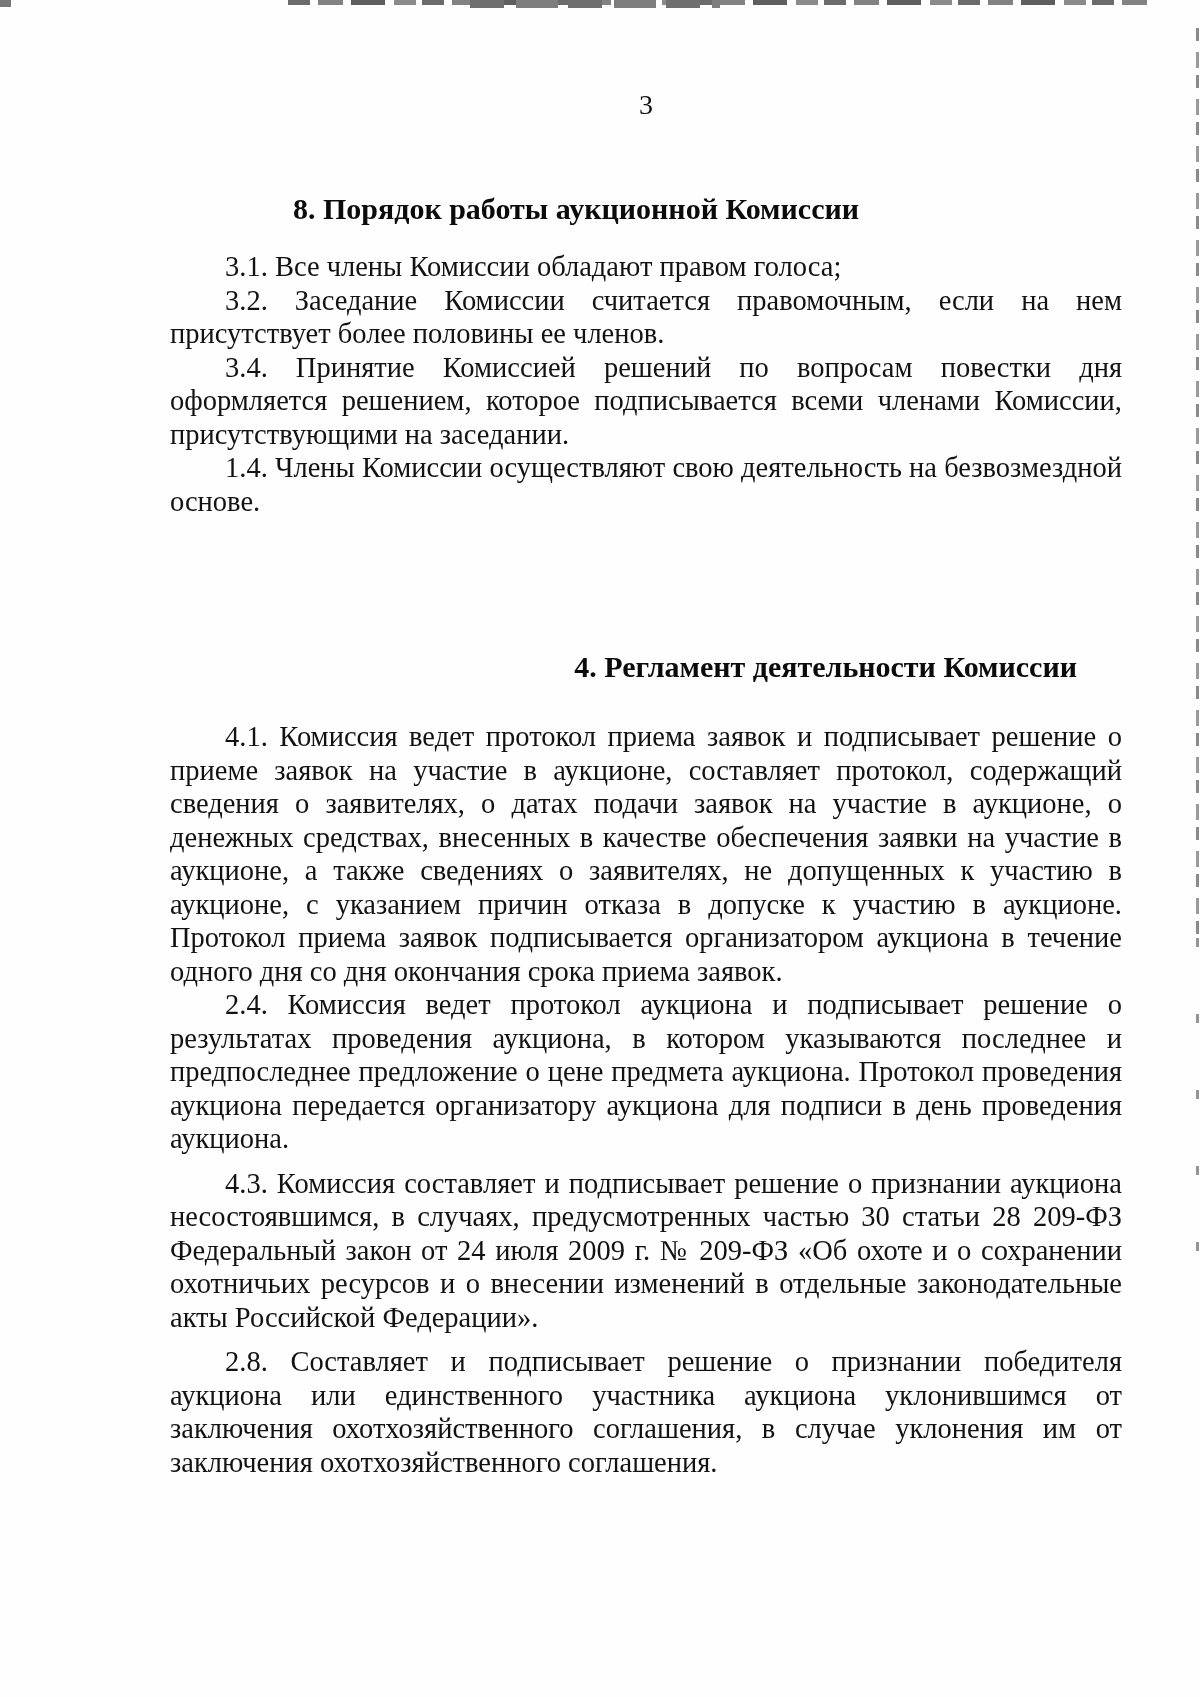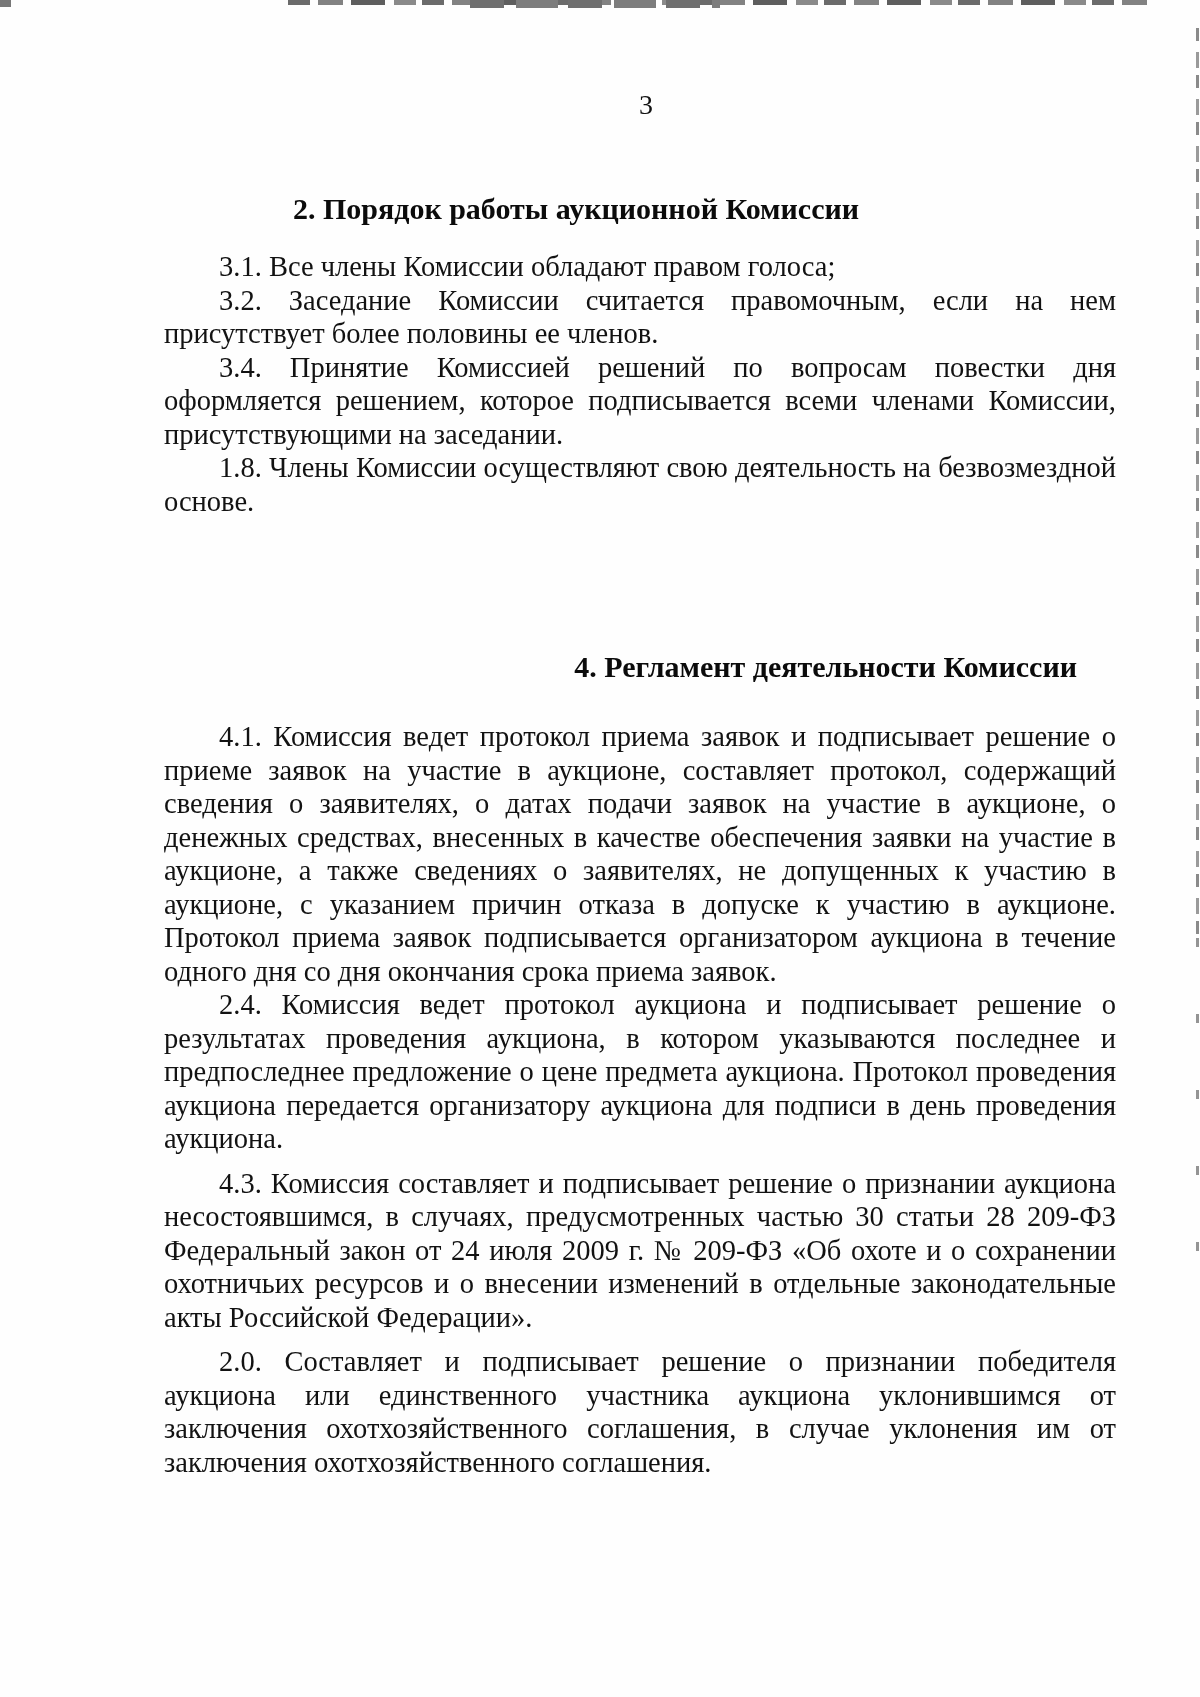--- a/index.html
+++ b/index.html
@@ -75,21 +75,21 @@
     font-weight: bold;
     font-size: 30px;
     line-height: 34px;
     color: #0b0b0b;
   }
   #heading-sec3 { top: 192px; transform: translateX(-70px); }
   #heading-sec4 { top: 650px; transform: translateX(-45px); text-align: right; }
 
   .section {
     position: absolute;
-    left: 164px;
+    left: 170px;
     width: 952px;
     font-size: 28.5px;
     line-height: 33.5px;
   }
   #section-3-body { top: 250px; }
   #section-4-body { top: 720px; }
 
   .para {
     margin: 0;
     text-align: justify;
@@ -103,31 +103,31 @@
 <div id="page">
 
   <div class="noise-top"></div>
   <div class="noise-top-thick"></div>
   <div class="noise-corner"></div>
   <div class="noise-right-dense"></div>
   <div class="noise-right-sparse"></div>
 
   <div class="page-number">3</div>
 
-  <div class="doc-heading" id="heading-sec3">2. Порядок работы аукционной Комиссии</div>
+  <div class="doc-heading" id="heading-sec3">8. Порядок работы аукционной Комиссии</div>
 
   <div class="section" id="section-3-body">
     <p class="para">3.1. Все члены Комиссии обладают правом голоса;</p>
     <p class="para">3.2. Заседание Комиссии считается правомочным, если на нем присутствует более половины ее членов.</p>
     <p class="para">3.4. Принятие Комиссией решений по вопросам повестки дня оформляется решением, которое подписывается всеми членами Комиссии, присутствующими на заседании.</p>
-    <p class="para">1.8. Члены Комиссии осуществляют свою деятельность на безвозмездной основе.</p>
+    <p class="para">1.4. Члены Комиссии осуществляют свою деятельность на безвозмездной основе.</p>
   </div>
 
   <div class="doc-heading" id="heading-sec4">4. Регламент деятельности Комиссии</div>
 
   <div class="section" id="section-4-body">
     <p class="para">4.1. Комиссия ведет протокол приема заявок и подписывает решение о приеме заявок на участие в аукционе, составляет протокол, содержащий сведения о заявителях, о датах подачи заявок на участие в аукционе, о денежных средствах, внесенных в качестве обеспечения заявки на участие в аукционе, а также сведениях о заявителях, не допущенных к участию в аукционе, с указанием причин отказа в допуске к участию в аукционе. Протокол приема заявок подписывается организатором аукциона в течение одного дня со дня окончания срока приема заявок.</p>
     <p class="para">2.4. Комиссия ведет протокол аукциона и подписывает решение о результатах проведения аукциона, в котором указываются последнее и предпоследнее предложение о цене предмета аукциона. Протокол проведения аукциона передается организатору аукциона для подписи в день проведения аукциона.</p>
     <p class="para gap-top">4.3. Комиссия составляет и подписывает решение о признании аукциона несостоявшимся, в случаях, предусмотренных частью 30 статьи 28 209-ФЗ Федеральный закон от 24 июля 2009 г. № 209-ФЗ «Об охоте и о сохранении охотничьих ресурсов и о внесении изменений в отдельные законодательные акты Российской Федерации».</p>
-    <p class="para gap-top">2.0. Составляет и подписывает решение о признании победителя аукциона или единственного участника аукциона уклонившимся от заключения охотхозяйственного соглашения, в случае уклонения им от заключения охотхозяйственного соглашения.</p>
+    <p class="para gap-top">2.8. Составляет и подписывает решение о признании победителя аукциона или единственного участника аукциона уклонившимся от заключения охотхозяйственного соглашения, в случае уклонения им от заключения охотхозяйственного соглашения.</p>
   </div>
 
 </div>
 
 </body></html>

